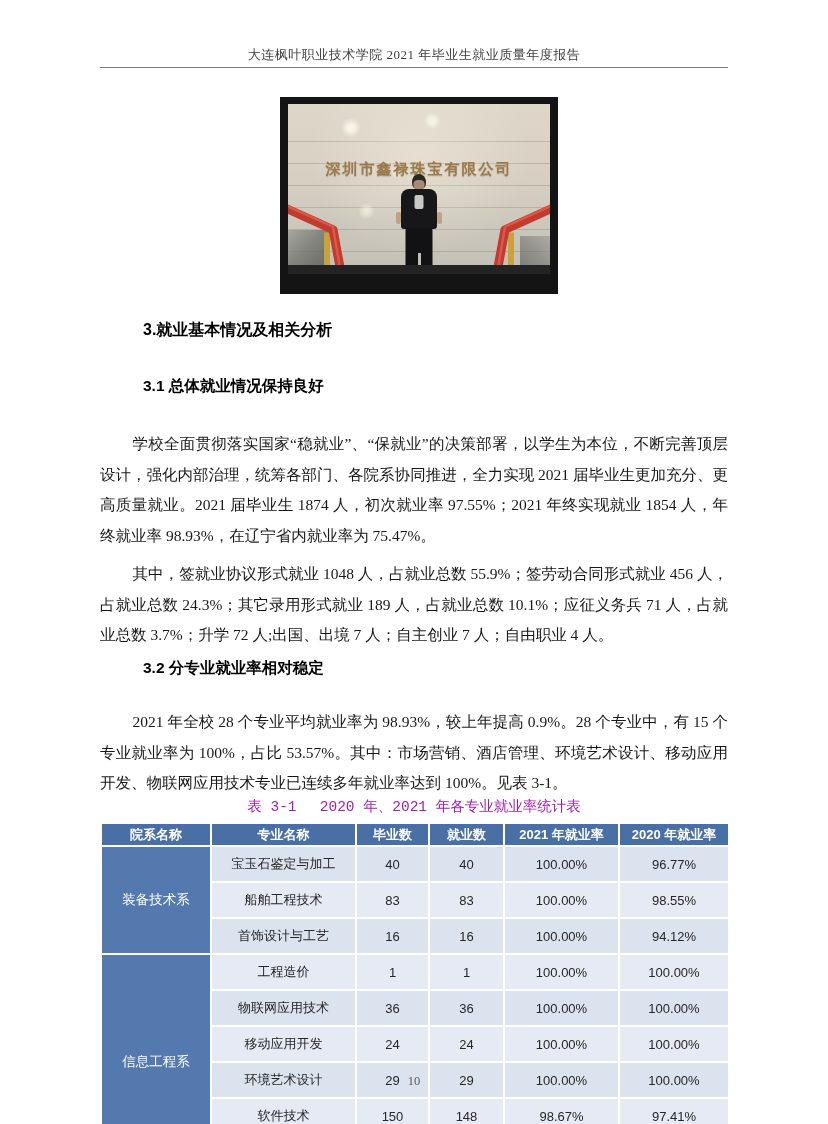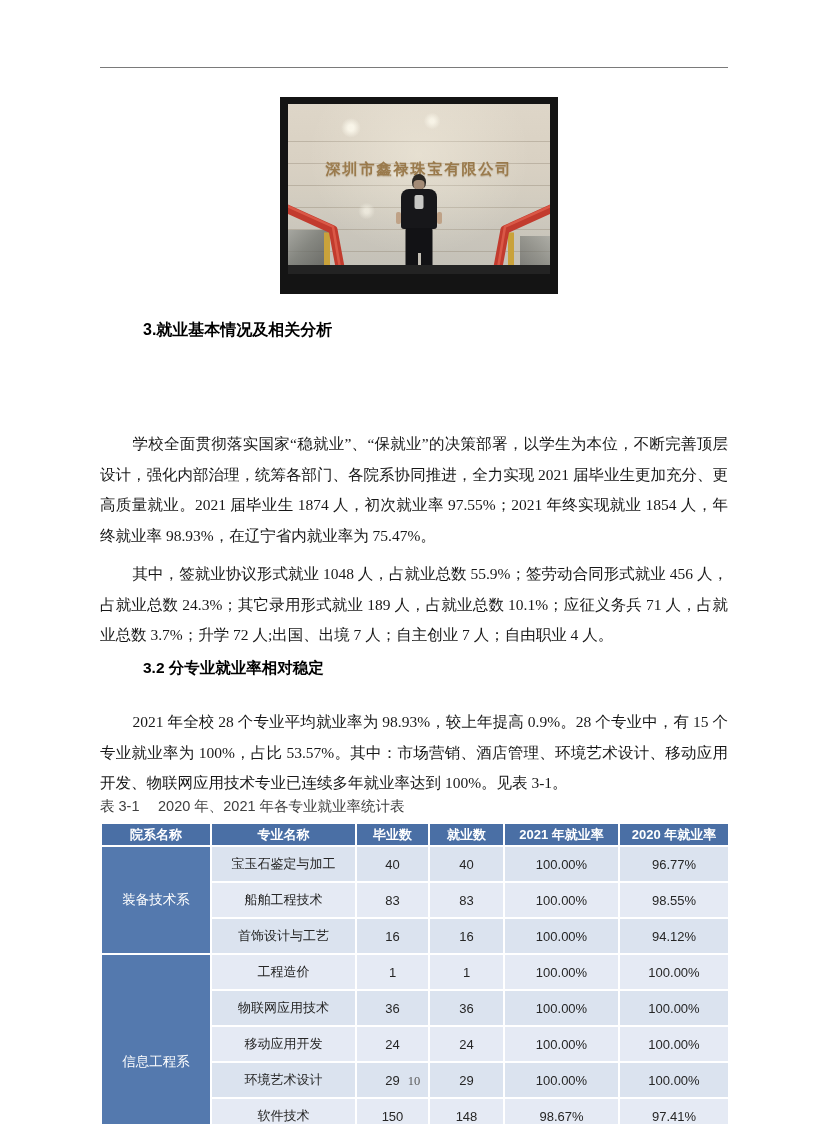--- a/index.html
+++ b/index.html
@@ -111,22 +111,22 @@
     text-align:justify; text-indent:2.1em;
     font-family:"Liberation Serif","DejaVu Serif",serif;
     margin-top:8px;
   }
   .blk-1 { top:421px; }
   .blk-2 { top:699px; }
 
   
   .table-caption {
     position:absolute; top:797px; left:100px; width:628px;
-    font-size:14.5px; color:#404040;
-    font-family:Liberation Sans, sans-serif;
+    text-align:center; font-size:14.5px; color:#a21caf;
+    font-family:Liberation Mono, monospace;
   }
   .emp-table {
     position:absolute; top:822px; left:100px; width:628px;
     border-collapse:collapse; table-layout:fixed;
     font-family:"Liberation Sans","DejaVu Sans",sans-serif;
   }
   .emp-table th {
     background:var(--table-header-bg,#4a6fa5); color:#fff;
     font-size:13px; font-weight:bold; height:23px;
     border:2px solid #fff; padding:0; 
@@ -147,20 +147,21 @@
     position:absolute; top:1074px; left:0; width:100%;
     text-align:center; font-size:12.5px; color:#5a5a5a;
     font-family:"Liberation Serif","DejaVu Serif",serif;
   }
 </style>
 </head>
 <body>
 
 <div class="page">
 
+  <div class="header-title">大连枫叶职业技术学院 2021 年毕业生就业质量年度报告</div>
   <div class="header-rule"></div>
 
   <figure class="photo-frame">
     <div class="photo-inner">
       <div class="wall-lines"></div>
       <div class="wall-glow"></div>
       <div class="company-sign">深圳市鑫禄珠宝有限公司</div>
 
       <div class="glass-left"></div>
       <div class="glass-right"></div>
@@ -188,20 +189,21 @@
         <div class="legs">
           <div class="leg-gap"></div>
         </div>
       </div>
 
       <div class="floor-strip"></div>
     </div>
   </figure>
 
   <h1 class="sec-heading h-main">3.就业基本情况及相关分析</h1>
+  <h2 class="sec-heading h-31">3.1 总体就业情况保持良好</h2>
 
   <div class="body-block blk-1">
     <p>学校全面贯彻落实国家“稳就业”、“保就业”的决策部署，以学生为本位，不断完善顶层设计，强化内部治理，统筹各部门、各院系协同推进，全力实现 2021 届毕业生更加充分、更高质量就业。2021 届毕业生 1874 人，初次就业率 97.55%；2021 年终实现就业 1854 人，年终就业率 98.93%，在辽宁省内就业率为 75.47%。</p>
     <p>其中，签就业协议形式就业 1048 人，占就业总数 55.9%；签劳动合同形式就业 456 人，占就业总数 24.3%；其它录用形式就业 189 人，占就业总数 10.1%；应征义务兵 71 人，占就业总数 3.7%；升学 72 人;出国、出境 7 人；自主创业 7 人；自由职业 4 人。</p>
   </div>
 
   <h2 class="sec-heading h-32">3.2 分专业就业率相对稳定</h2>
 
   <div class="body-block blk-2">
     <p>2021 年全校 28 个专业平均就业率为 98.93%，较上年提高 0.9%。28 个专业中，有 15 个专业就业率为 100%，占比 53.57%。其中：市场营销、酒店管理、环境艺术设计、移动应用开发、物联网应用技术专业已连续多年就业率达到 100%。见表 3-1。</p>

